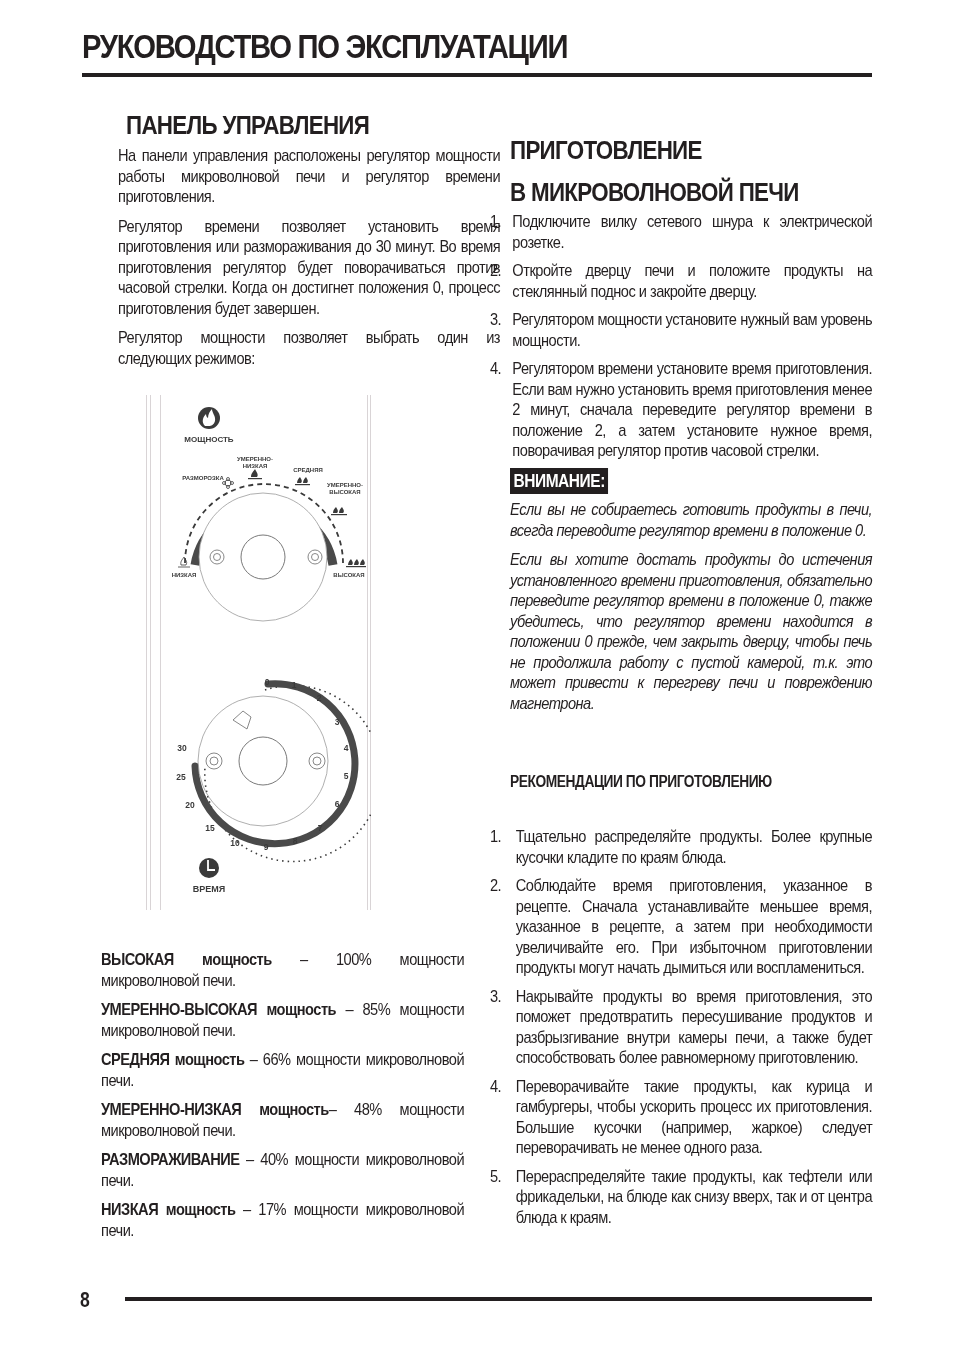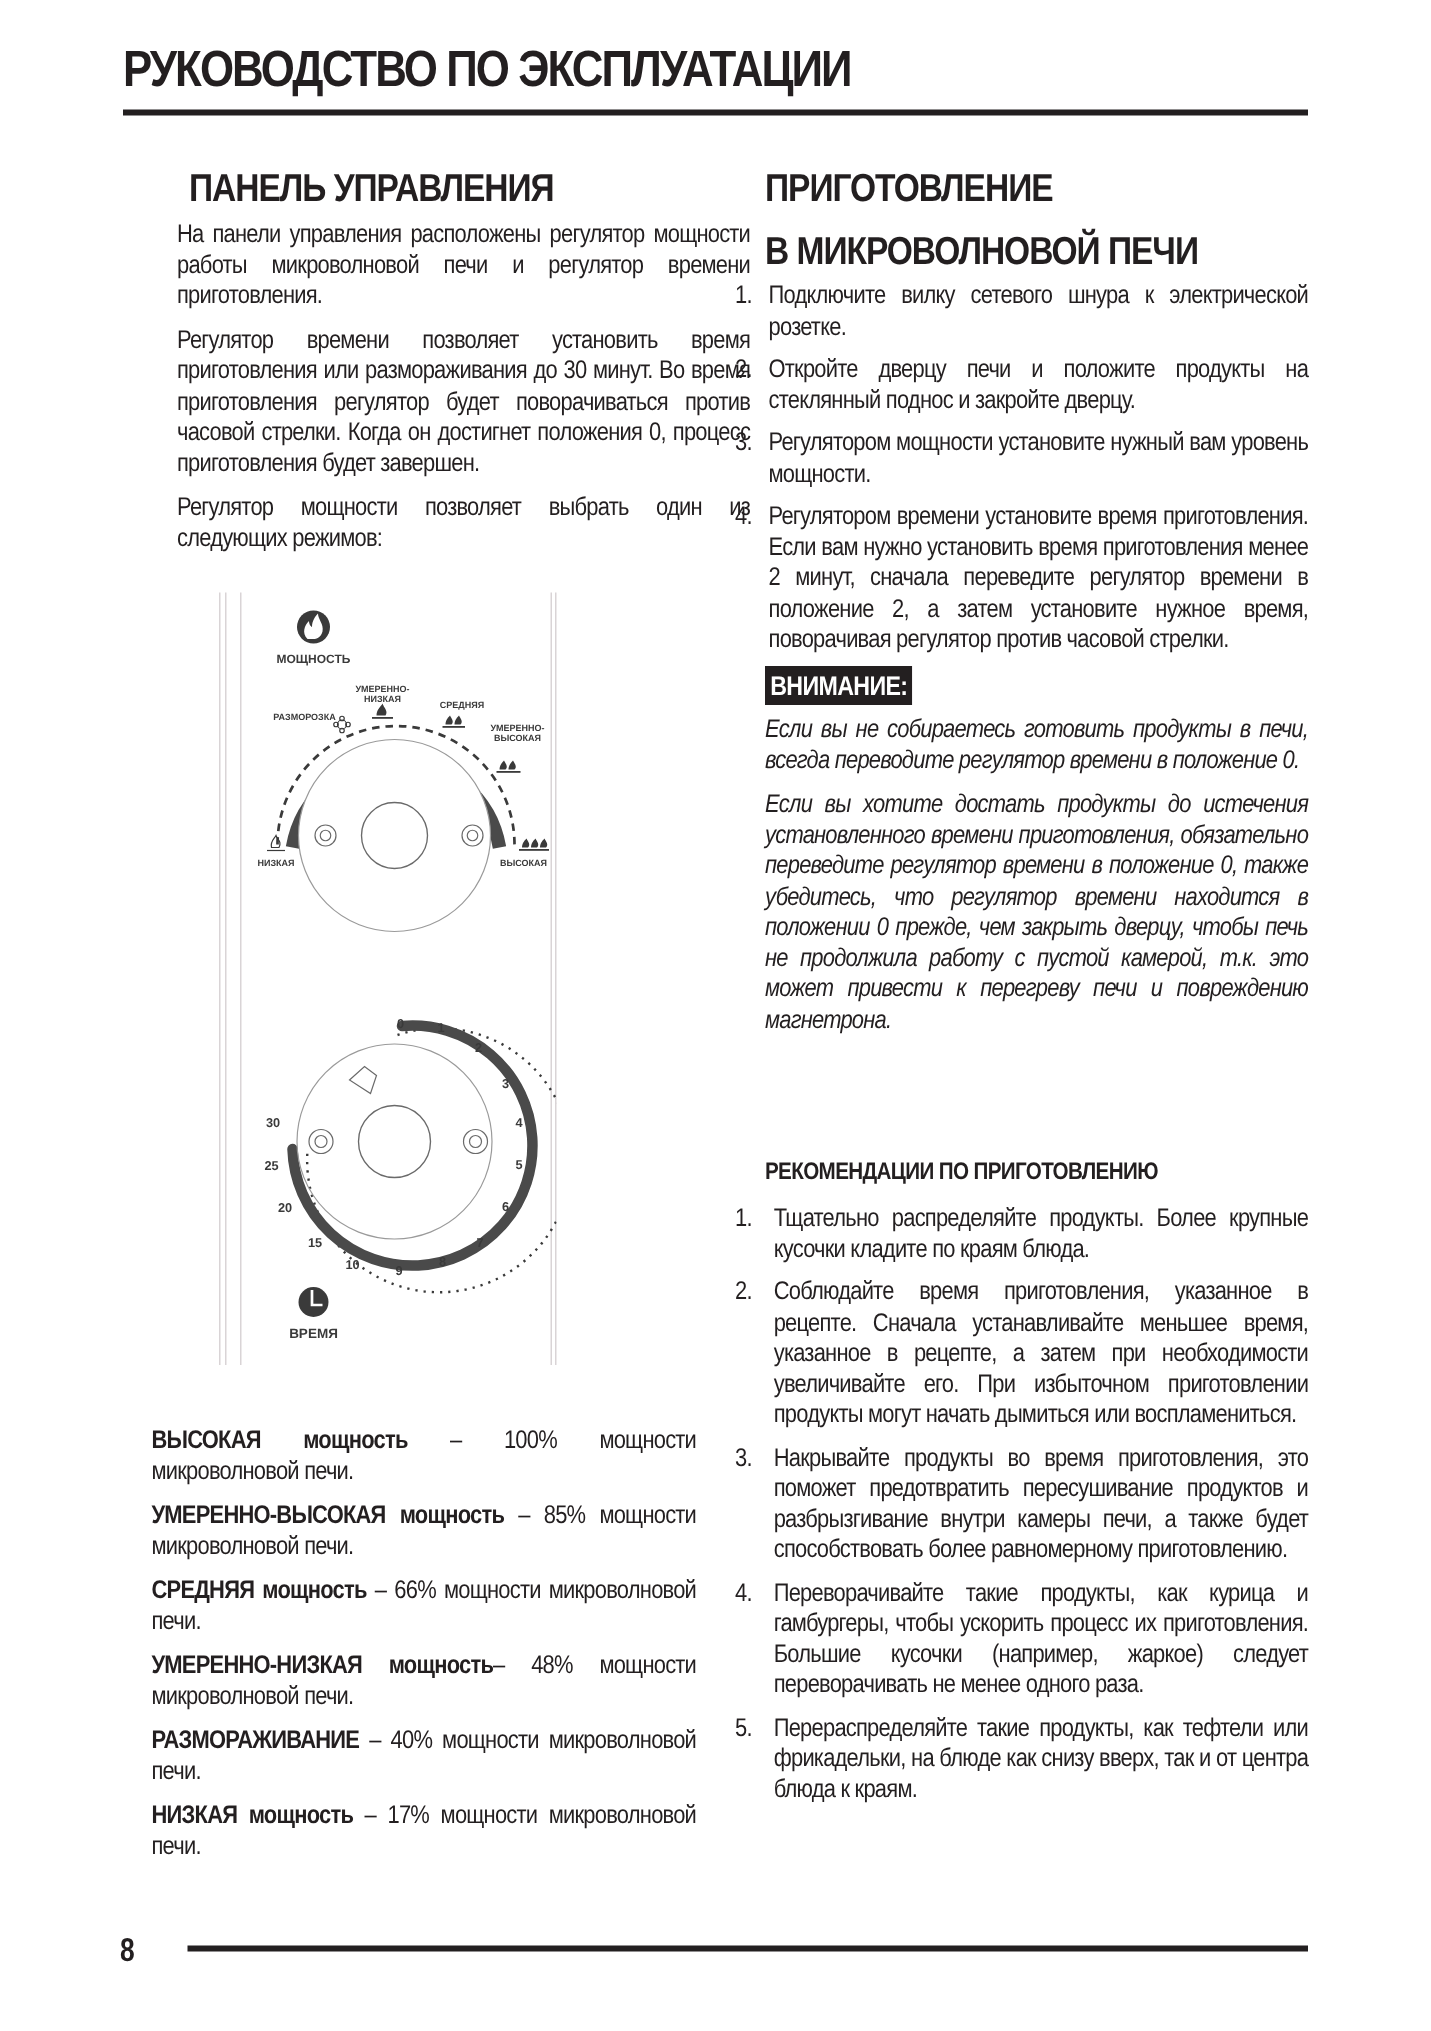--- a/index.html
+++ b/index.html
@@ -9,21 +9,21 @@
   .title { left:82px; top:26px; font-size:34px; font-weight:bold; letter-spacing:-1.5px;
            transform:scaleX(0.86); transform-origin:left top; white-space:nowrap; line-height:40px; }
   .rule-top { left:82px; top:73px; width:790px; height:4px; background:#231f20; }
   .rule-bottom { left:125px; top:1297px; width:747px; height:4px; background:#231f20; }
   .page-num { left:80px; top:1287px; font-size:22px; font-weight:bold; transform:scaleX(0.8); transform-origin:left top; }
 
   .h2 { font-size:26px; font-weight:bold; letter-spacing:-0.8px; line-height:42px;
         transform:scaleX(0.86); transform-origin:left top; white-space:nowrap; }
   .p { font-size:17px; line-height:20.5px; letter-spacing:-0.6px; text-align:justify; }
   .col-left { left:82px; width:382px; }
-  .col-right { left:490px; width:382px; }
+  .col-right { left:490px; width:382px;margin-top:25px; }
 
   .cond { transform:scaleX(0.86); transform-origin:left top; width:116.3%; }
 
   .num-item { position:relative; padding-left:26px; margin-bottom:8px; }
   .num-item .n { position:absolute; left:0; top:0; }
   .warn-badge { display:inline-block; background:#231f20; color:#fff; font-size:18px; font-weight:bold;
                 padding:1px 4px; letter-spacing:-0.5px; line-height:24px; }
   .italic { font-style:italic; }
   .h3 { font-size:16px; font-weight:bold; letter-spacing:-0.5px; }
 
@@ -172,21 +172,21 @@
 
 <div class="abs col-right" style="top:187px;">
   <div class="cond">
     <div class="p num-item"><span class="n">1.</span><span>Подключите вилку сетевого шнура к электрической розетке.</span></div>
     <div class="p num-item"><span class="n">2.</span><span>Откройте дверцу печи и положите продукты на стеклянный поднос и закройте дверцу.</span></div>
     <div class="p num-item"><span class="n">3.</span><span>Регулятором мощности установите нужный вам уровень мощности.</span></div>
     <div class="p num-item"><span class="n">4.</span><span>Регулятором времени установите время приготовления. Если вам нужно установить время приготовления менее 2 минут, сначала переведите регулятор времени в положение 2, а затем установите нужное время, поворачивая регулятор против часовой стрелки.</span></div>
   </div>
 </div>
 
-<div class="abs" style="left:510px; top:444px; width:362px;">
+<div class="abs" style="left:510px; top:468px; width:362px;">
   <div class="cond">
     <span class="warn-badge">ВНИМАНИЕ:</span>
     <div class="p italic" style="margin-top:6px; margin-bottom:9px;">Если вы не собираетесь готовить продукты в печи, всегда переводите регулятор времени в положение 0.</div>
     <div class="p italic">Если вы хотите достать продукты до истечения установленного времени приготовления, обязательно переведите регулятор времени в положение 0, также убедитесь, что регулятор времени находится в положении 0 прежде, чем закрыть дверцу, чтобы печь не продолжила работу с пустой камерой, т.к. это может привести к перегреву печи и повреждению магнетрона.</div>
   </div>
 </div>
 
 <div class="abs" style="left:510px; top:773px; width:362px;">
   <div class="cond">
     <div class="h3">РЕКОМЕНДАЦИИ ПО ПРИГОТОВЛЕНИЮ</div>

